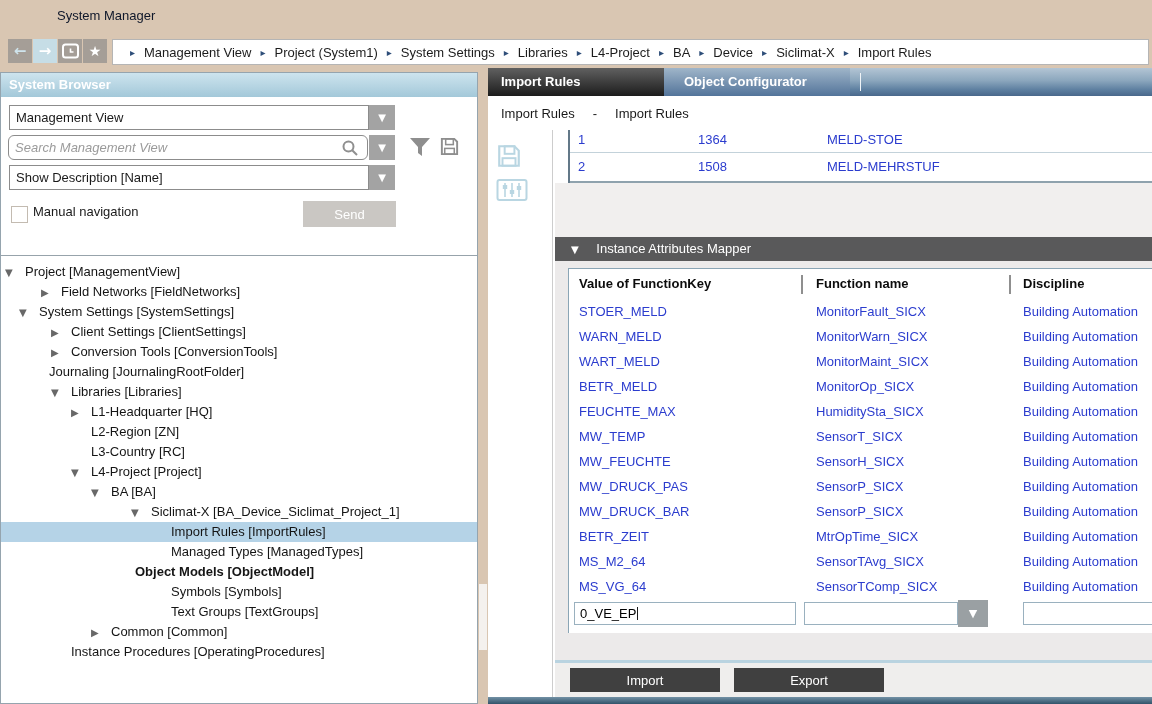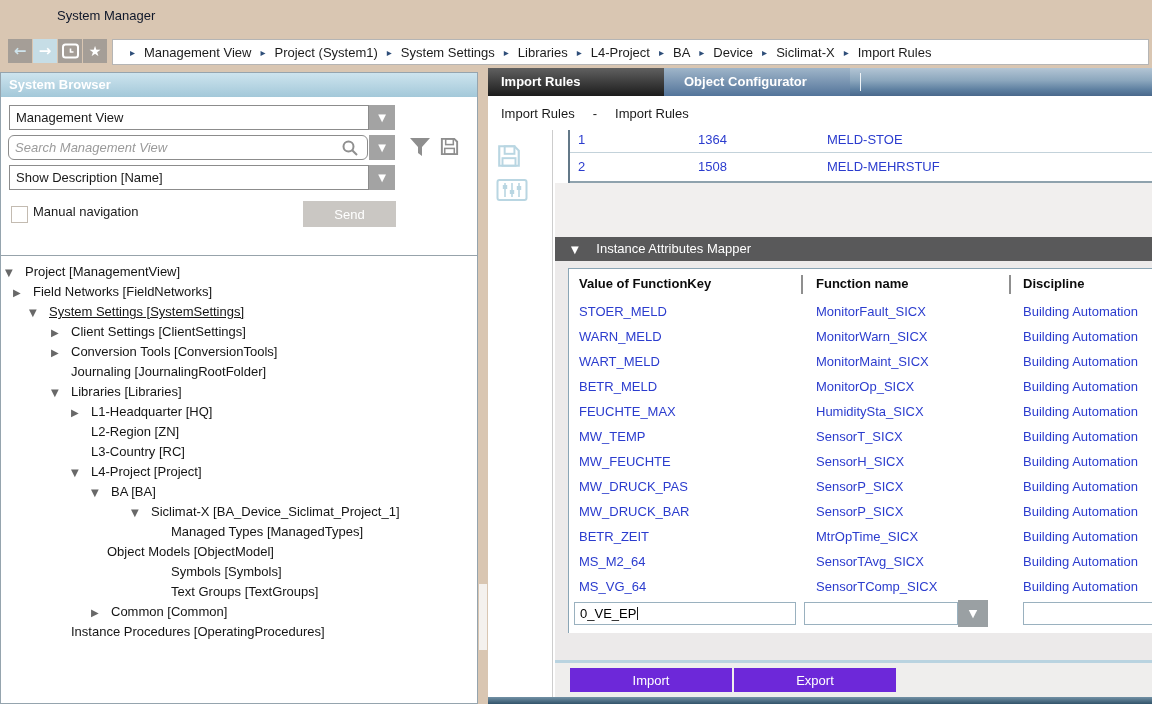--- a/index.html
+++ b/index.html
@@ -75,21 +75,21 @@
   .m-c3{left:454px;}
   .m-vsep{position:absolute;top:6px;width:2px;height:19px;background:#8f8f8f;}
   .m-rows{position:absolute;left:0;top:30px;width:100%;}
   .m-row{position:relative;height:25px;line-height:25px;font-size:13px;}
   .m-row .m-c{color:#2b3cce;}
   .edit-input{position:absolute;top:333px;height:23px;background:#fff;border:1px solid #9ab1bf;box-sizing:border-box;font-size:13px;line-height:21px;padding-left:5px;white-space:nowrap;}
   .caret{display:inline-block;width:1px;height:13px;background:#1a1a1a;vertical-align:-2px;margin-left:1px;}
   .edit-dd{position:absolute;left:389px;top:331px;width:30px;height:27px;background:#9aa0a3;border:none;color:#fff;display:flex;align-items:center;justify-content:center;}
   .edit-dd span{font-size:11px;font-family:"DejaVu Sans",sans-serif;}
   .btn-zone{position:absolute;left:67px;top:595px;width:597px;height:34px;background:#efeeed;}
-  .gray-btn{position:absolute;top:5px;width:162px;height:24px;background:#6d28d9;border:none;color:#ffffff;font-size:13px;}
+  .gray-btn{position:absolute;top:5px;width:150px;height:24px;background:#404040;border:none;color:#ffffff;font-size:13px;}
   .bottom-bar{position:absolute;left:0;top:629px;width:664px;height:7px;background:linear-gradient(180deg,#7291a5,#32536a);}
 </style>
 </head>
 <body>
 
 <div class="stage">
 
   <div class="title-bar">
     <div class="title-text">System Manager</div>
   </div>
@@ -168,34 +168,35 @@
         <span>▼</span>
       </button>
 
     <span class="chk"></span>
     <span class="chk-label">Manual navigation</span>
     <button class="send-btn">Send</button>
 
     <div class="panel-sep"></div>
     <div class="tree">
         <div class="tree-row" style="padding-left: 4px;"><span class="tree-tri">▼</span><span class="tree-label">Project [ManagementView]</span></div>
-        <div class="tree-row" style="padding-left: 12px;"><span class="tree-tri">▶</span><span class="tree-label">Field Networks [FieldNetworks]</span></div>
-        <div class="tree-row" style="padding-left: 28px; text-decoration: underline;"><span class="tree-tri">▼</span><span class="tree-label">System Settings [SystemSettings]</span></div>
+        <div class="tree-row" style="padding-left: 40px;"><span class="tree-tri">▶</span><span class="tree-label">Field Networks [FieldNetworks]</span></div>
+        <div class="tree-row" style="padding-left: 18px;"><span class="tree-tri">▼</span><span class="tree-label">System Settings [SystemSettings]</span></div>
         <div class="tree-row" style="padding-left: 50px;"><span class="tree-tri">▶</span><span class="tree-label">Client Settings [ClientSettings]</span></div>
         <div class="tree-row" style="padding-left: 50px;"><span class="tree-tri">▶</span><span class="tree-label">Conversion Tools [ConversionTools]</span></div>
-        <div class="tree-row" style="padding-left: 50px;"><span class="tree-tri"></span><span class="tree-label">Journaling [JournalingRootFolder]</span></div>
+        <div class="tree-row" style="padding-left: 28px;"><span class="tree-tri"></span><span class="tree-label">Journaling [JournalingRootFolder]</span></div>
         <div class="tree-row" style="padding-left: 50px;"><span class="tree-tri">▼</span><span class="tree-label">Libraries [Libraries]</span></div>
         <div class="tree-row" style="padding-left: 70px;"><span class="tree-tri">▶</span><span class="tree-label">L1-Headquarter [HQ]</span></div>
         <div class="tree-row" style="padding-left: 70px;"><span class="tree-tri"></span><span class="tree-label">L2-Region [ZN]</span></div>
         <div class="tree-row" style="padding-left: 70px;"><span class="tree-tri"></span><span class="tree-label">L3-Country [RC]</span></div>
         <div class="tree-row" style="padding-left: 70px;"><span class="tree-tri">▼</span><span class="tree-label">L4-Project [Project]</span></div>
         <div class="tree-row" style="padding-left: 90px;"><span class="tree-tri">▼</span><span class="tree-label">BA [BA]</span></div>
         <div class="tree-row" style="padding-left: 130px;"><span class="tree-tri">▼</span><span class="tree-label">Siclimat-X [BA_Device_Siclimat_Project_1]</span></div>
+        <div class="tree-row selected" style="padding-left: 150px;"><span class="tree-tri"></span><span class="tree-label">Import Rules [ImportRules]</span></div>
         <div class="tree-row" style="padding-left: 150px;"><span class="tree-tri"></span><span class="tree-label">Managed Types [ManagedTypes]</span></div>
-        <div class="tree-row" style="padding-left: 86px;"><span class="tree-tri"></span><span class="tree-label">Object Models [ObjectModel]</span></div>
+        <div class="tree-row" style="padding-left: 114px; font-weight: bold;"><span class="tree-tri"></span><span class="tree-label">Object Models [ObjectModel]</span></div>
         <div class="tree-row" style="padding-left: 150px;"><span class="tree-tri"></span><span class="tree-label">Symbols [Symbols]</span></div>
         <div class="tree-row" style="padding-left: 150px;"><span class="tree-tri"></span><span class="tree-label">Text Groups [TextGroups]</span></div>
         <div class="tree-row" style="padding-left: 90px;"><span class="tree-tri">▶</span><span class="tree-label">Common [Common]</span></div>
         <div class="tree-row" style="padding-left: 50px;"><span class="tree-tri"></span><span class="tree-label">Instance Procedures [OperatingProcedures]</span></div>
       </div>
   </div>
   <div class="gap-thumb"></div>
 
   <div class="right-panel">
     <div class="tab-bar">

